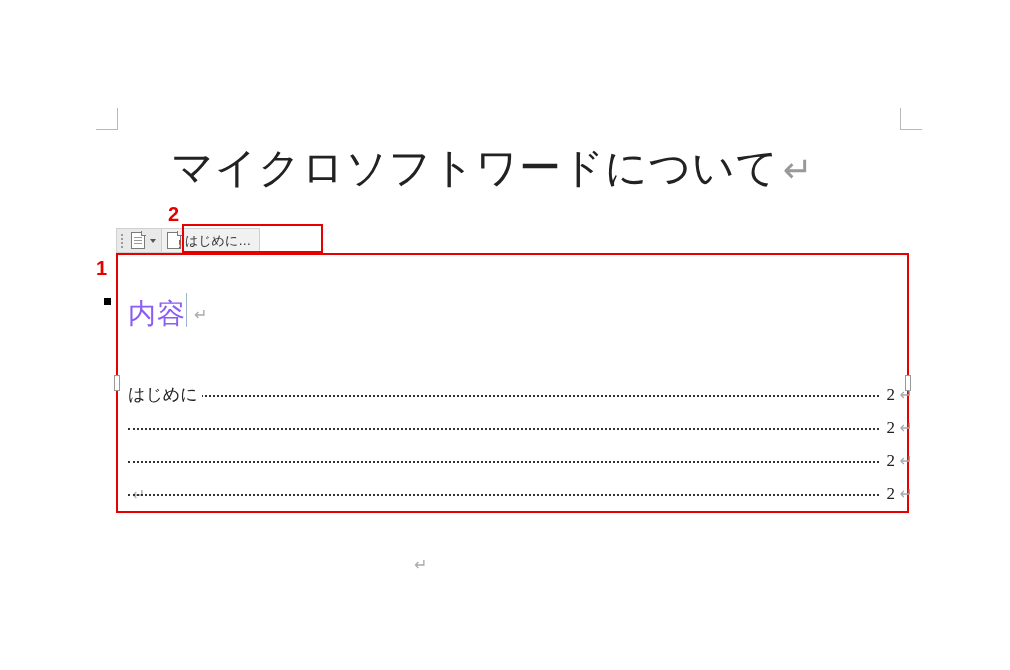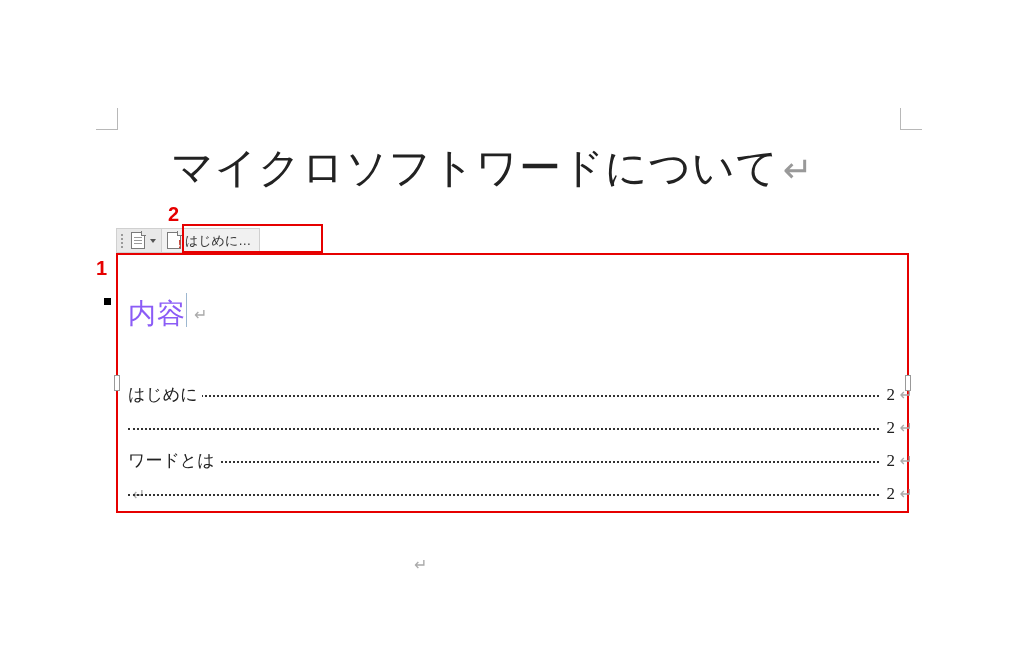--- a/index.html
+++ b/index.html
@@ -125,21 +125,20 @@
           <span class="pg">2</span>
           <span class="enter small">↵</span>
         </div>
         <div class="toc-row">
           <span class="dots"></span>
           <span class="pg">2</span>
           <span class="enter small">↵</span>
         </div>
         <div class="toc-row">
           <span class="dots"></span>
-          <span class="t">ワードとは</span>
           <span class="pg">2</span>
           <span class="enter small">↵</span>
         </div>
         <div class="toc-row">
           <span class="dots"></span>
           <span class="pg">2</span>
           <span class="enter small">↵</span>
         </div>
       </div>
       <span class="enter small toc-end-enter">↵</span>

